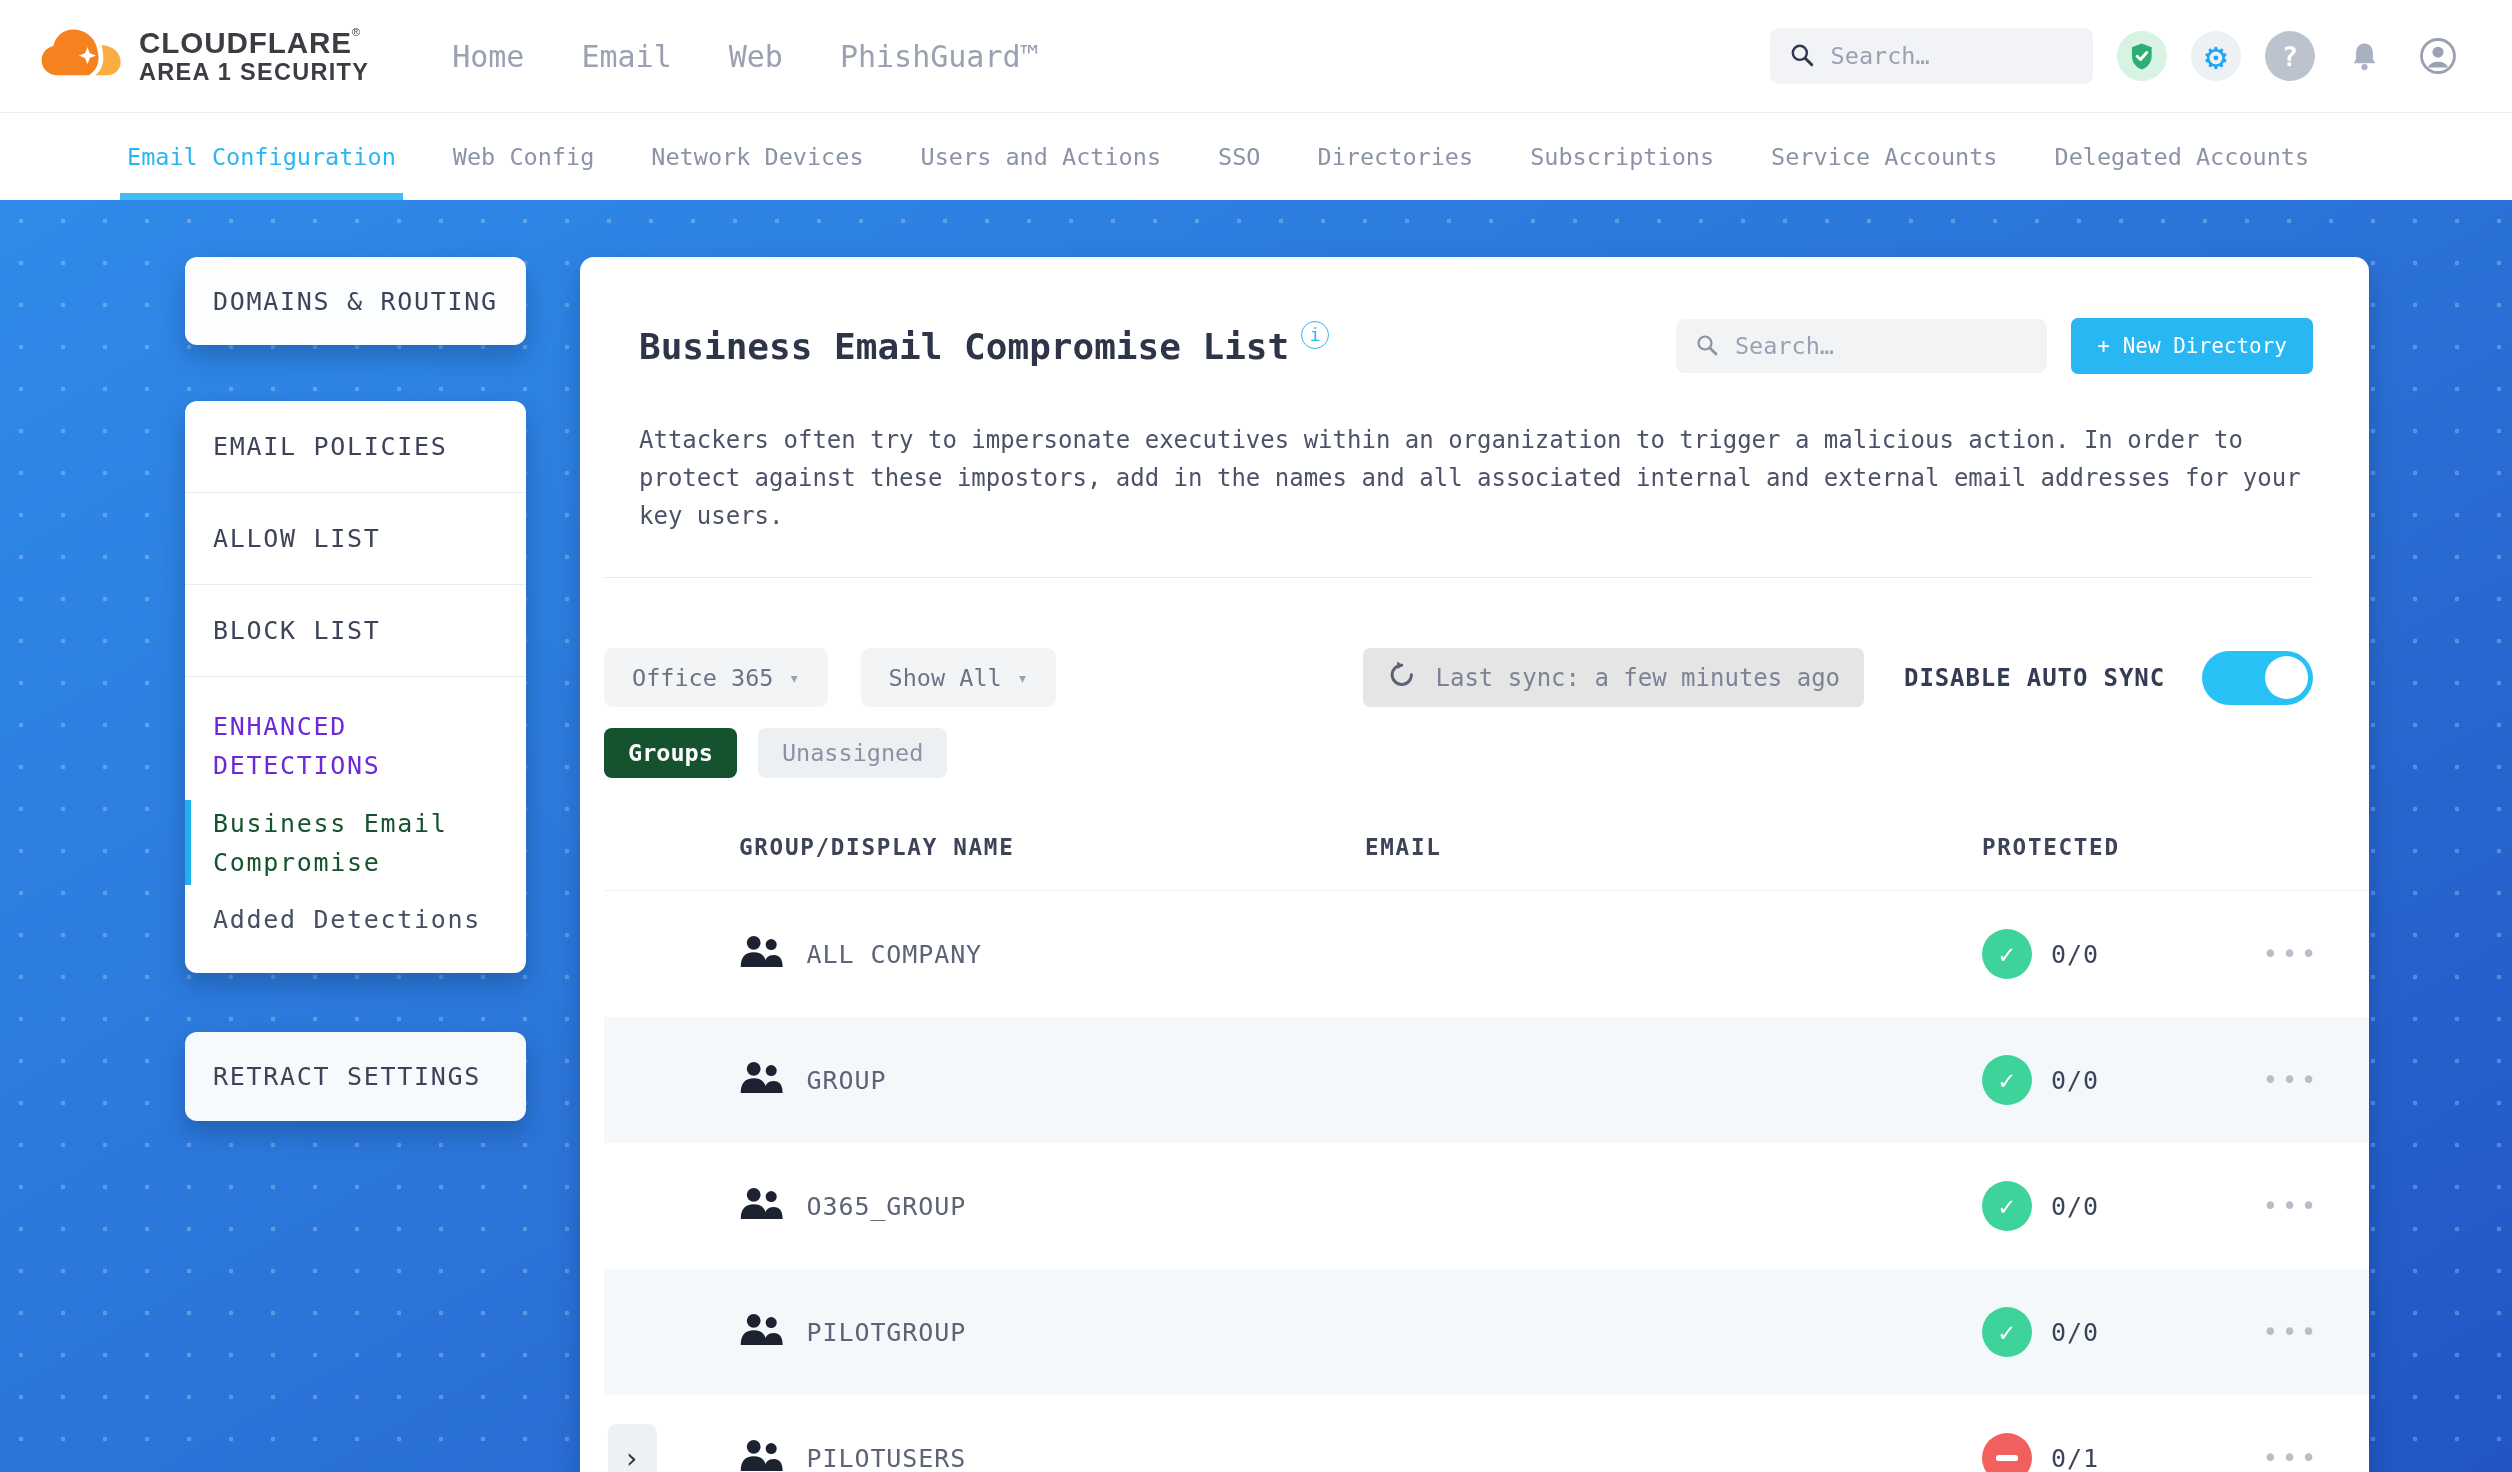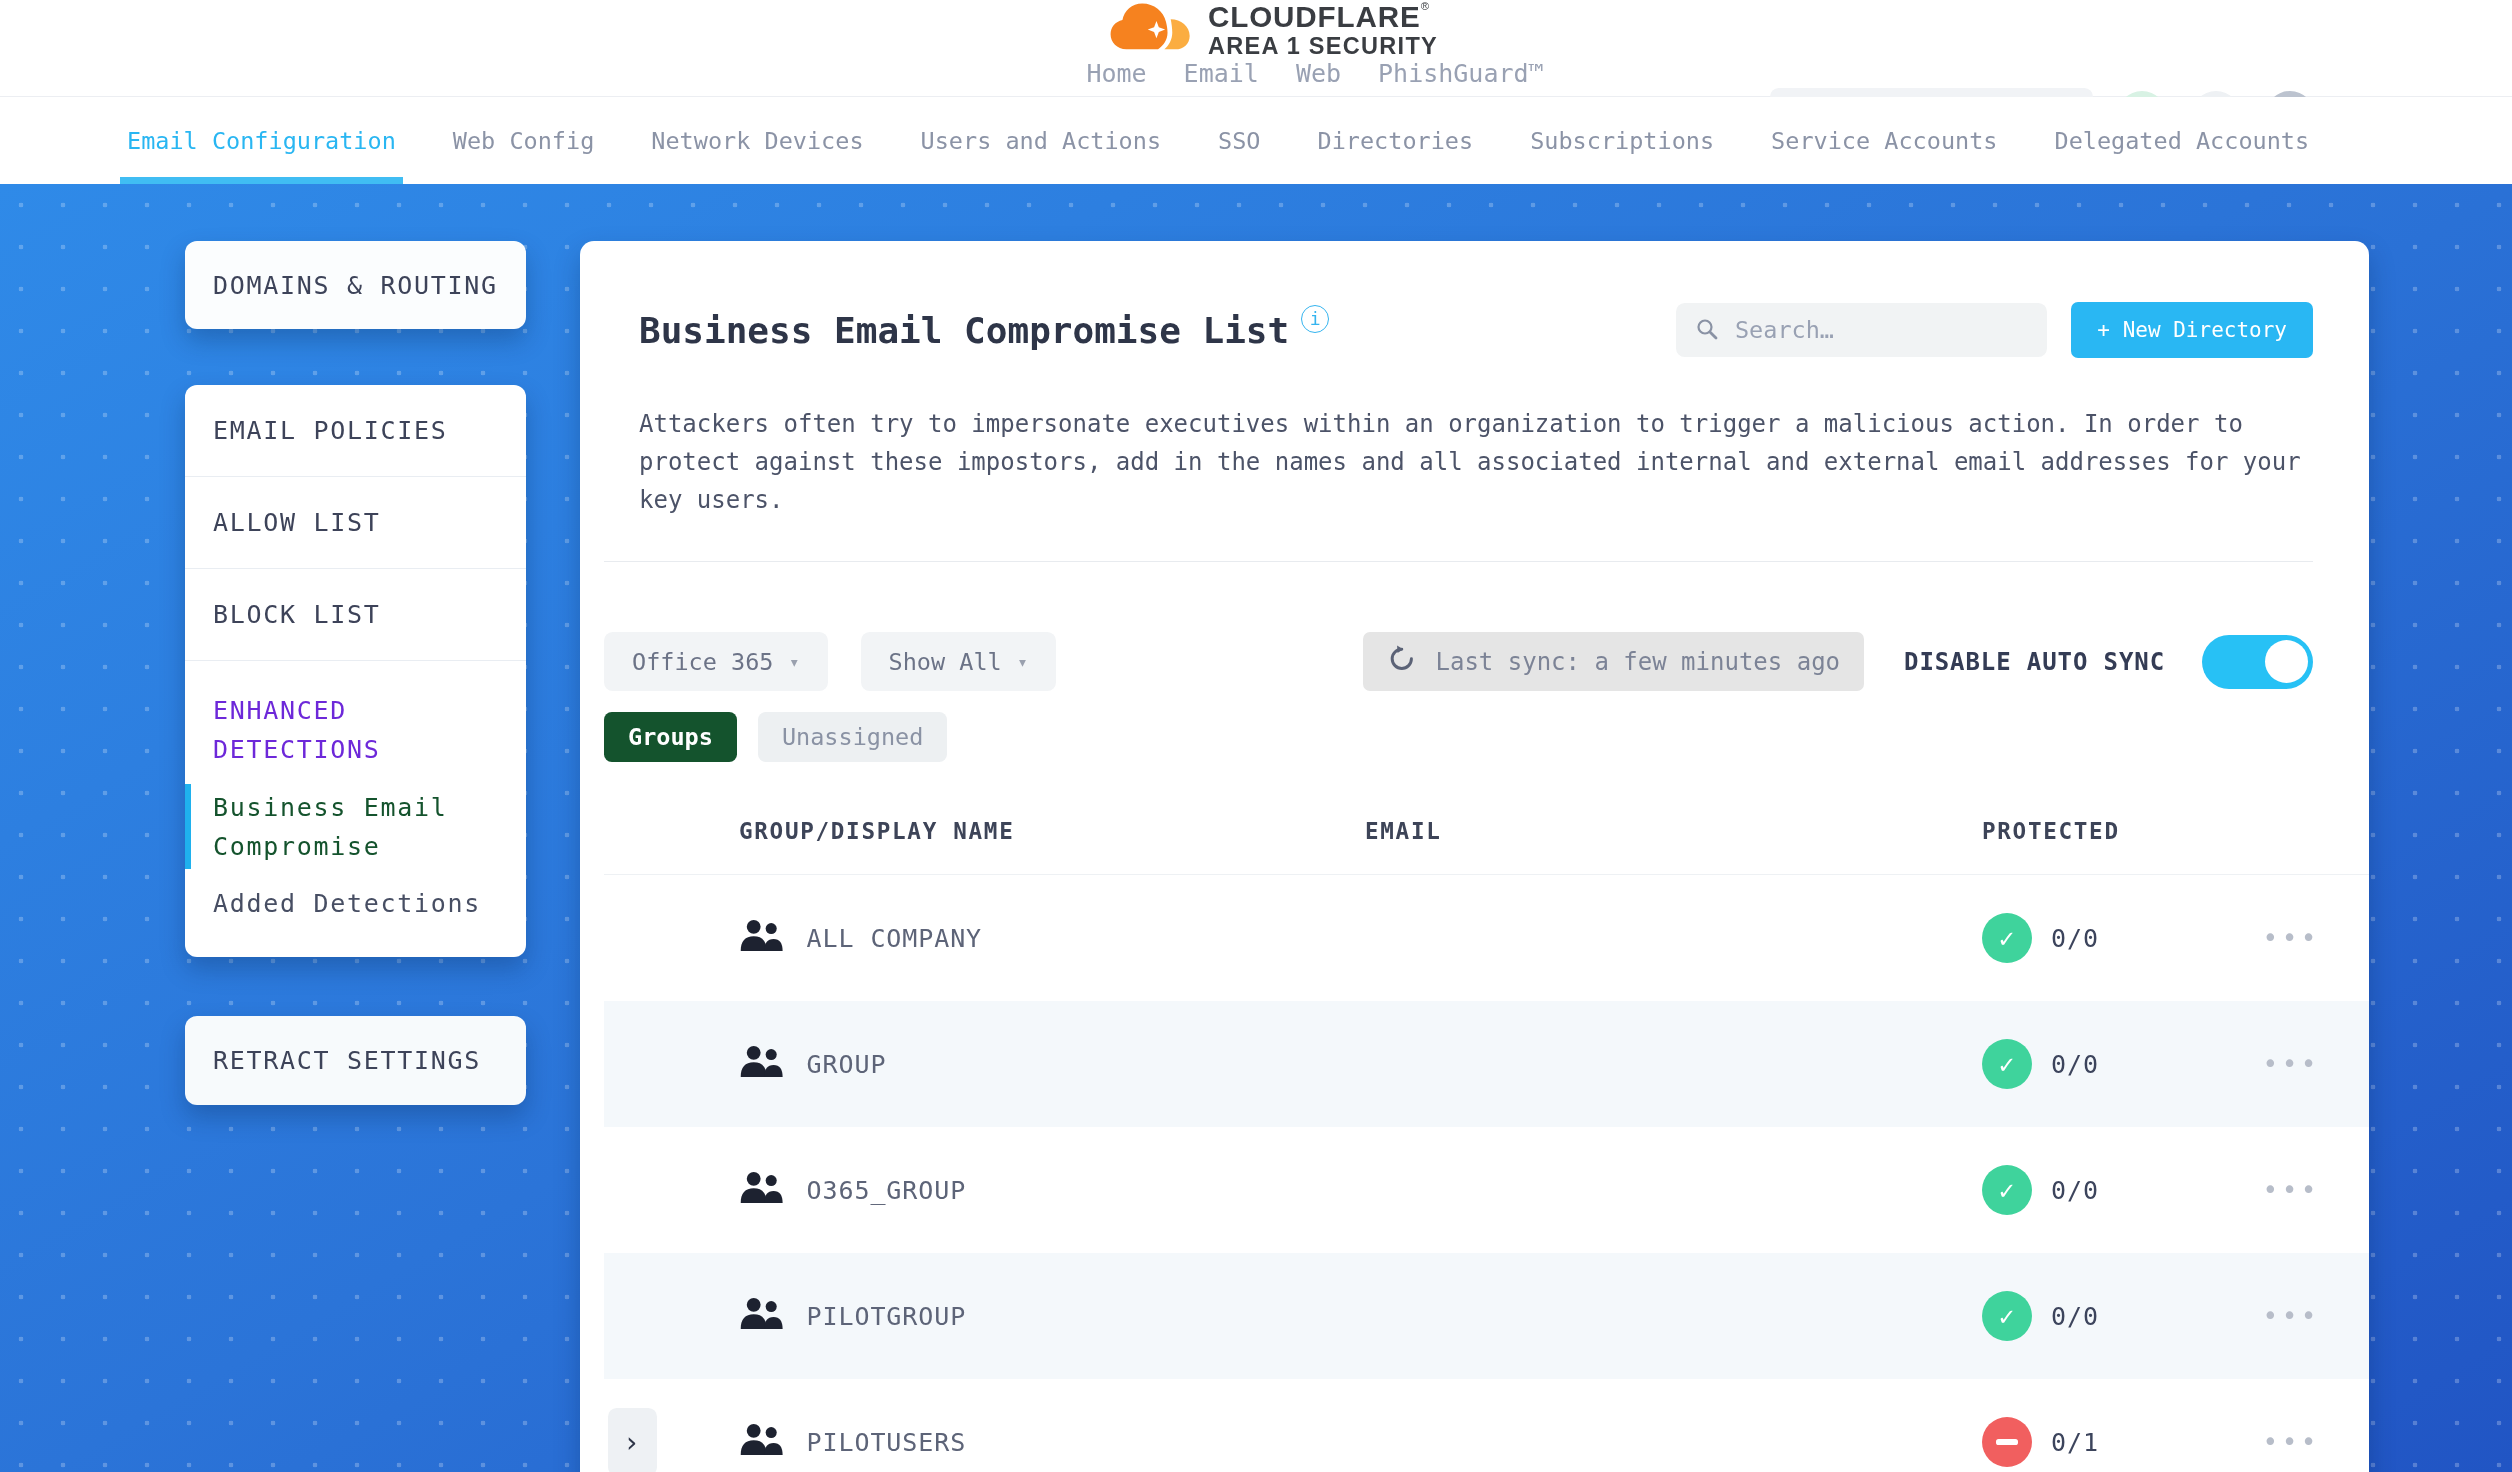--- a/index.html
+++ b/index.html
@@ -1,27 +1,27 @@
 <!DOCTYPE html>
 <html style="font-size:14px"><head>
 <meta charset="utf-8">
 <style>
   * { margin:0; padding:0; box-sizing:border-box; }
   html,body { width:2512px; height:1473px; overflow:hidden; }
   body { font-family:"DejaVu Sans Mono", monospace; background:#fff; }
 
   
-  .topbar { height:97px; background:#fff; display:flex; align-items:center;
-            padding:0 49px 0 84px; border-bottom:0.9px solid #eceef2; position:relative; z-index:3;flex-direction:column; }
+  .topbar { height:113px; background:#fff; display:flex; align-items:center;
+            padding:0 49px 0 40px; border-bottom:0.9px solid #eceef2; position:relative; z-index:3; }
   .logo-wrap { display:flex; align-items:center; gap:12px; }
   .logo-text { line-height:1.12; font-family:"Liberation Sans", sans-serif; color:#3a3d42; }
   .logo-name { font-size:29.6px; font-weight:bold; letter-spacing:0.9px; }
   .logo-mark { font-size:11.3px; vertical-align:top; }
   .logo-sub  { font-size:23.5px; font-weight:bold; letter-spacing:1.3px; }
-  .top-nav { display:flex; gap:37px; margin-left:83px; font-size:25px; color:#99a1b3;align-items:flex-end; }
+  .top-nav { display:flex; gap:57px; margin-left:83px; font-size:30px; color:#99a1b3;align-items:flex-end; }
   .top-nav span { cursor:default; }
   .top-right { margin-left:auto; display:flex; align-items:center; gap:24px; }
   .search-box { width:323px; height:56px; border-radius:8.7px; background:#f1f3f6;
                 display:flex; align-items:center; gap:15.6px; padding:0 19px; color:#2e3850; }
   .search-box input { border:none; outline:none; background:transparent; width:100%;
                       font:inherit; font-size:23.5px; color:#6d7487; }
   .search-box input::placeholder { color:#99a1b3; }
   .icon-chip { width:50px; height:50px; border-radius:50%; display:grid; place-items:center; }
   .chip-shield { background:#d8f2e4; }
   .chip-gear { background:#eef1f4; color:#1ca7f4; font-size:37px; line-height:1; }

